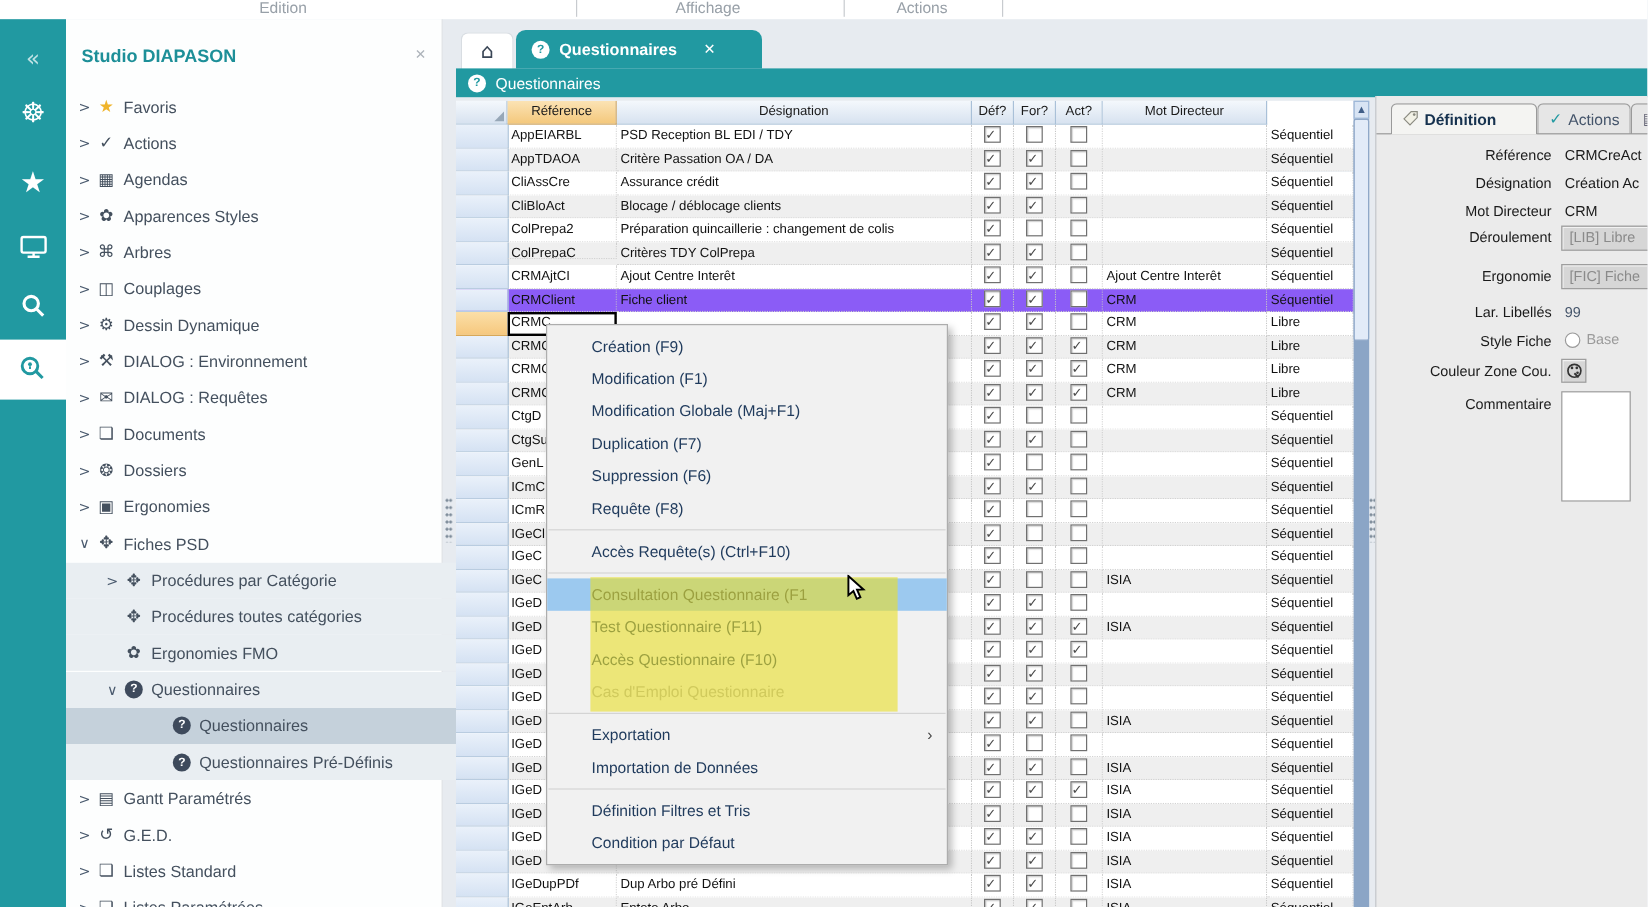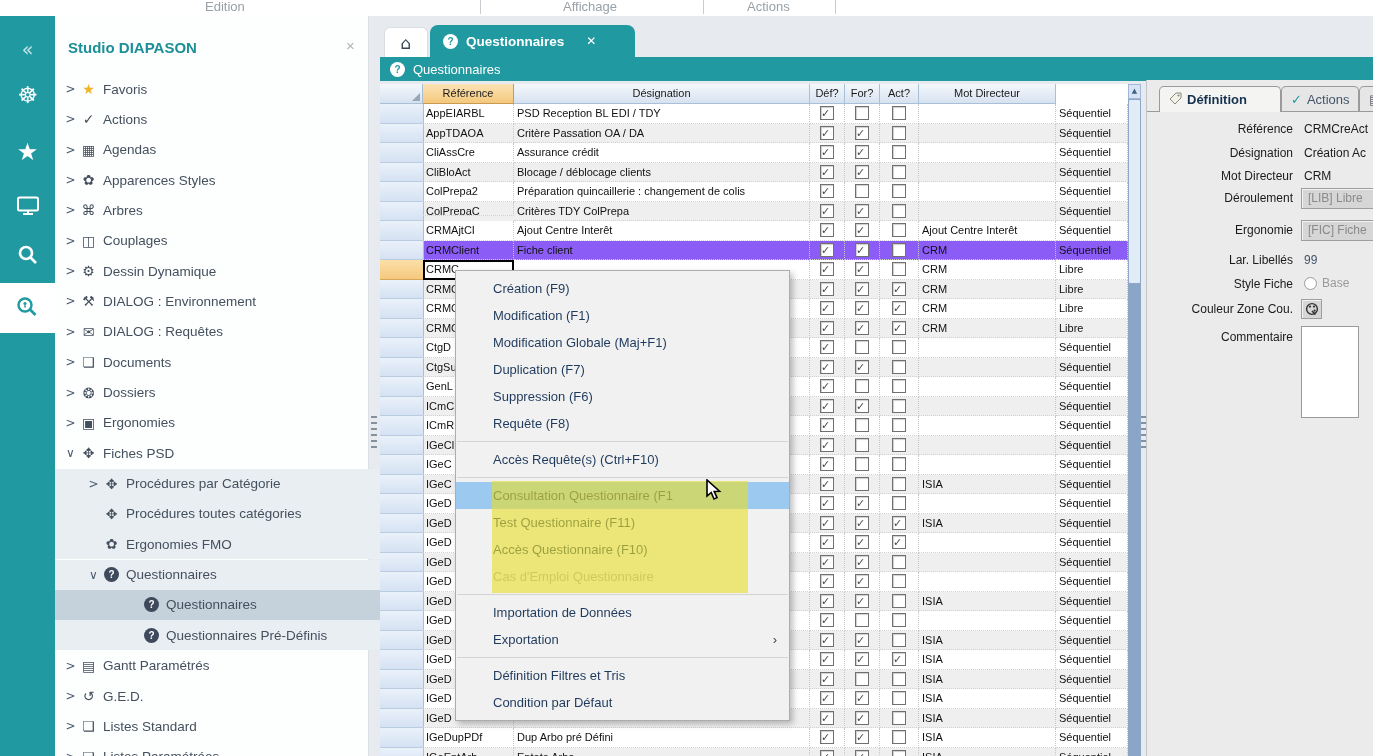--- a/index.html
+++ b/index.html
@@ -85,21 +85,21 @@
   .pcbtn{position:absolute;left:154px;width:21px;height:20px;background:#D6D6D6;border:1px solid #9E9E9E;box-sizing:border-box;
          box-shadow:inset 1px 1px 0 #F2F2F2;display:flex;align-items:center;justify-content:center;}
   .pta{position:absolute;left:154px;width:58px;height:92px;background:#fff;border:1px solid #9A9A9A;box-sizing:border-box;}
 </style>
 </head>
 <body>
 
 <div id="stage">
 
   <div id="menubar" class="abs">
-    <span class="abs mbitem" style="left:205px">Edition</span>
+    <span class="abs mbitem" style="left:216px">Edition</span>
     <span class="abs mbsep" style="left:480px"></span>
     <span class="abs mbitem" style="left:563px">Affichage</span>
     <span class="abs mbsep" style="left:703px"></span>
     <span class="abs mbitem" style="left:747px">Actions</span>
     <span class="abs mbsep" style="left:835px"></span>
   </div>
 
   <div id="rail" class="abs">
     <div class="abs ricon" style="top:22px;font-size:19px;color:#BFE2E4;">«</div>
     <div class="abs ricon" style="top:66px;font-size:23px;">☸</div>
@@ -639,22 +639,22 @@
       <div class="mi">Suppression (F6)</div>
       <div class="mi">Requête (F8)</div>
       <div class="msep"></div>
       <div class="mi">Accès Requête(s) (Ctrl+F10)</div>
       <div class="msep"></div>
       <div class="mi hov">Consultation Questionnaire (F1</div>
       <div class="mi">Test Questionnaire (F11)</div>
       <div class="mi">Accès Questionnaire (F10)</div>
       <div class="mi dis">Cas d'Emploi Questionnaire</div>
       <div class="msep"></div>
+      <div class="mi">Exportation<span class="sub">›</span></div>
       <div class="mi">Importation de Données</div>
-      <div class="mi">Exportation<span class="sub">›</span></div>
       <div class="msep"></div>
       <div class="mi">Définition Filtres et Tris</div>
       <div class="mi">Condition par Défaut</div>
     </div>
   <div id="yellow" class="abs"></div>
   <div id="cursor" class="abs">
     <svg width="20" height="22" viewBox="0 0 20 22">
         <path d="M2 1 L2 17 L6.2 13.5 L9 20 L12 18.7 L9.2 12.4 L14.5 12.2 Z" fill="#fff" stroke="#000" stroke-width="1.6"></path>
       </svg>
   </div>

